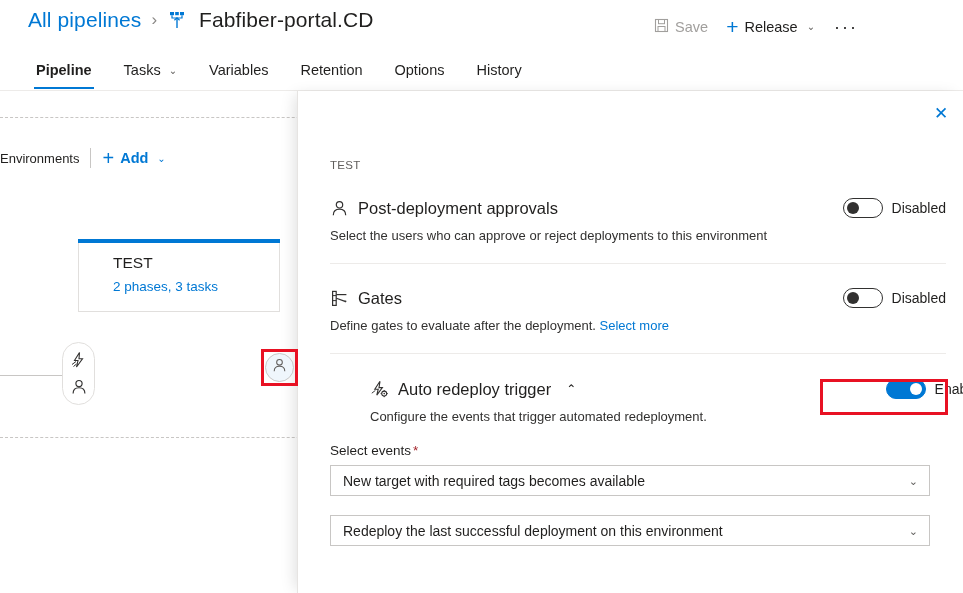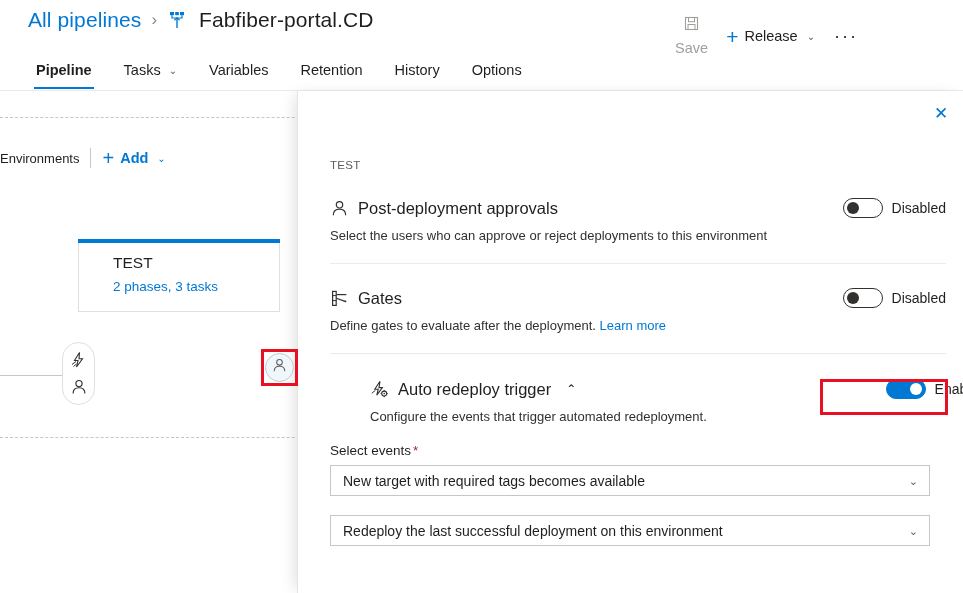--- a/index.html
+++ b/index.html
@@ -41,21 +41,21 @@
 
   .hdr-actions {
     position: absolute; right: 95px; top: 12px;
     display: flex; align-items: center; gap: 0px;
   }
   .hdr-btn {
     display: flex; align-items: center; gap: 6px;
     padding: 4px 9px; font-size: 14.5px; cursor: pointer;
     background: transparent; border: none; white-space: nowrap;
   }
-  .hdr-btn.disabled { color: #a19f9d; cursor: default; flex-direction: column; }
+  .hdr-btn.disabled { color: #a19f9d; cursor: default; }
   .hdr-btn.active { color: #201f1e; }
   .plus-icon { color: #0078d4; font-size: 21px; line-height: 1; font-weight: 300; }
   .chev-sm { font-size: 10px; color: #605e5c; margin-left: 3px; }
   .ellipsis-btn {
     padding: 4px 10px; font-size: 18px; color: #201f1e;
     cursor: pointer; letter-spacing: 2px; line-height: 1;
   }
 
   
   .tabs {
@@ -297,24 +297,24 @@
         <span>Tasks</span>
         <span class="chev-sm">⌄</span>
       </div>
       <div class="tab">
         <span>Variables</span>
       </div>
       <div class="tab">
         <span>Retention</span>
       </div>
       <div class="tab">
+        <span>Options</span>
+      </div>
+      <div class="tab">
         <span>History</span>
-      </div>
-      <div class="tab">
-        <span>Options</span>
       </div>
     </div>
     <div class="tabs-underline"></div>
   </div>
 
   <div class="canvas">
     <div class="dash-line dash-top"></div>
     <div class="dash-line dash-bot"></div>
 
     <div class="env-label-row">
@@ -407,21 +407,21 @@
         </div>
         <div class="toggle-wrap">
           <div class="toggle off">
             <span class="knob"></span>
           </div>
           <span class="toggle-label">Disabled</span>
         </div>
       </div>
       <div class="sec-desc">
         <span>Define gates to evaluate after the deployment.</span>
-        <a>Learn more</a>
+        <a>Select more</a>
       </div>
     </div>
     <div class="sec-divider div-2"></div>
 
     <div class="section sec-auto">
       <div class="sec-headrow">
         <div class="sec-titlewrap">
           <span class="sec-icon">
             <svg width="19" height="19" viewBox="0 0 19 19">
               <path d="M10 1.3 L4.8 9.2 L8.2 9.2 L6.8 15.2 L12.4 7.6 L9 7.6 Z" stroke="#323130" stroke-width="1.1" fill="none"></path>

